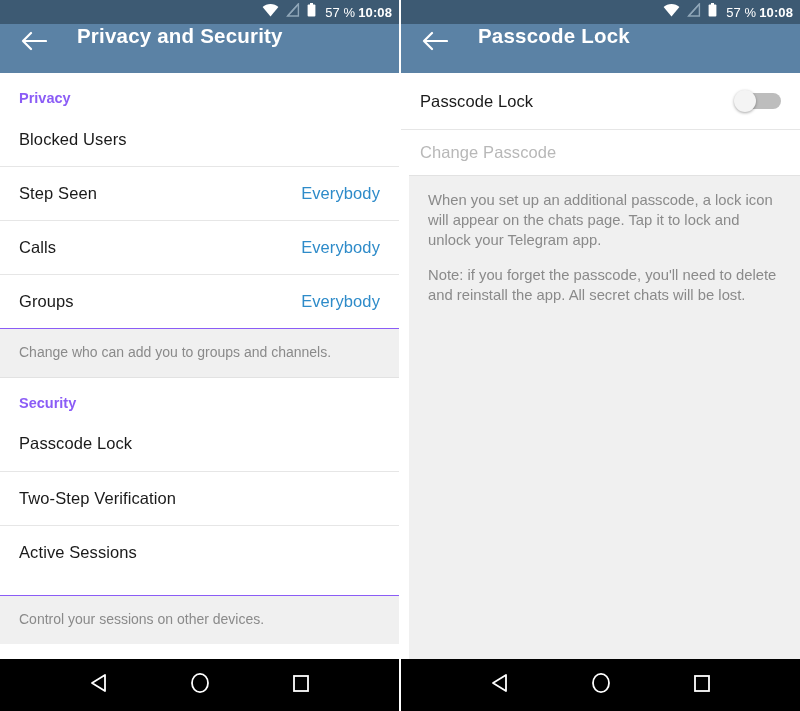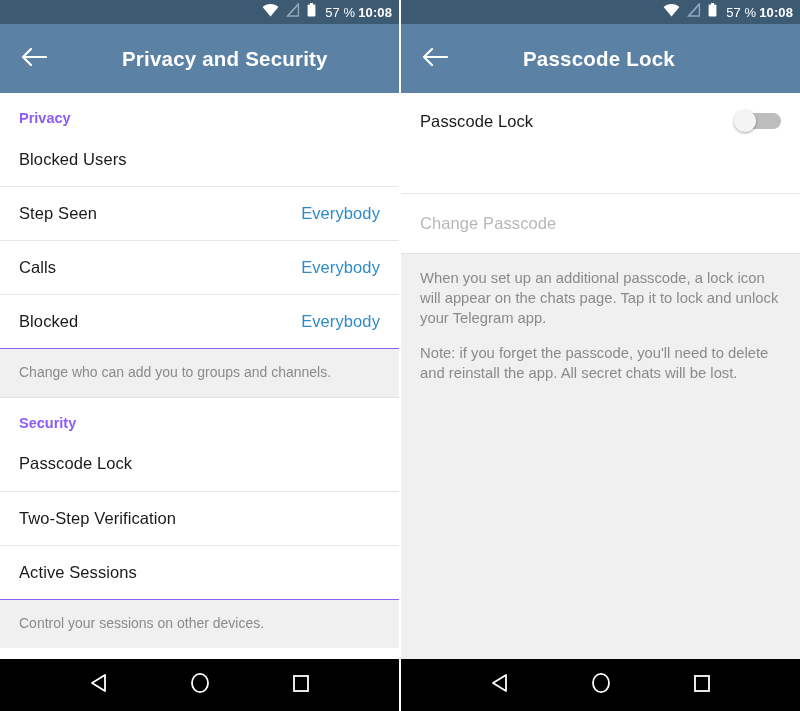--- a/index.html
+++ b/index.html
@@ -59,27 +59,26 @@
     font-weight: 400;
     margin-right: 3px;
   }
   .status-clock {
     font-weight: 700;
   }
   .ico { display: block; }
 
   
   .app-bar {
-    height: 69px;
+    height: 49px;
     background: #5b82a5;
     display: flex;
-    align-items: center;
+    align-items: flex-start;
     flex: 0 0 auto;
     padding-left: 15px;
-    gap: 45px;
   }
   .back-btn {
     width: 38px;
     height: 38px;
     display: flex;
     align-items: center;
     justify-content: center;
     cursor: pointer;
     flex: 0 0 auto;
   }
@@ -132,27 +131,28 @@
 
   .hint {
     background: #f0f0f0;
     border-top: 1px solid #8b5cf6;
     border-bottom: 1px solid #e2e2e2;
     padding: 14px 19px 15px 19px;
     color: #8a8a8a;
     font-size: 14px;
     line-height: 1.35;
   }
-  .hint.no-bottom { border-bottom: none; }
+  .hint.no-bottom { border-bottom: none; margin-top: 16px; }
 
   .info-block {
     background: #f0f0f0;
     border-top: 1px solid #e2e2e2;
     padding: 15px 19px 18px 19px;
     flex: 1 1 auto;
+    margin-left: 8px;
   }
   .info-para {
     color: #8a8a8a;
     font-size: 14.8px;
     line-height: 1.35;
   }
   .info-para + .info-para { margin-top: 15px; }
 
   .filler { flex: 1 1 auto; background: #f0f0f0; }
   .filler.white { background: #ffffff; }
@@ -260,21 +260,21 @@
         <span class="row-label">Step Seen</span>
         <span class="row-value">Everybody</span>
       </div>
 
       <div class="row divider-top">
         <span class="row-label">Calls</span>
         <span class="row-value">Everybody</span>
       </div>
 
       <div class="row divider-top">
-        <span class="row-label">Blocked</span>
+        <span class="row-label">Groups</span>
         <span class="row-value">Everybody</span>
       </div>
 
       <div class="hint">Change who can add you to groups and channels.</div>
 
       <div class="section-header">Security</div>
 
       <div class="row">
         <span class="row-label">Passcode Lock</span>
       </div>
@@ -360,21 +360,21 @@
     <div class="content">
 
       <div class="row" style="height:56px;">
         <span class="row-label">Passcode Lock</span>
         <span class="toggle">
           <span class="toggle-track"></span>
           <span class="toggle-knob"></span>
         </span>
       </div>
 
-      <div class="row divider-top" style="height:60px;margin-top:44px;">
+      <div class="row divider-top" style="height:46px;">
         <span class="row-label disabled">Change Passcode</span>
       </div>
 
       <div class="info-block">
         <p class="info-para">When you set up an additional passcode, a lock icon will appear on the chats page. Tap it to lock and unlock your Telegram app.</p>
         <p class="info-para">Note: if you forget the passcode, you'll need to delete and reinstall the app. All secret chats will be lost.</p>
       </div>
     </div>
 
     <div class="nav-bar">

